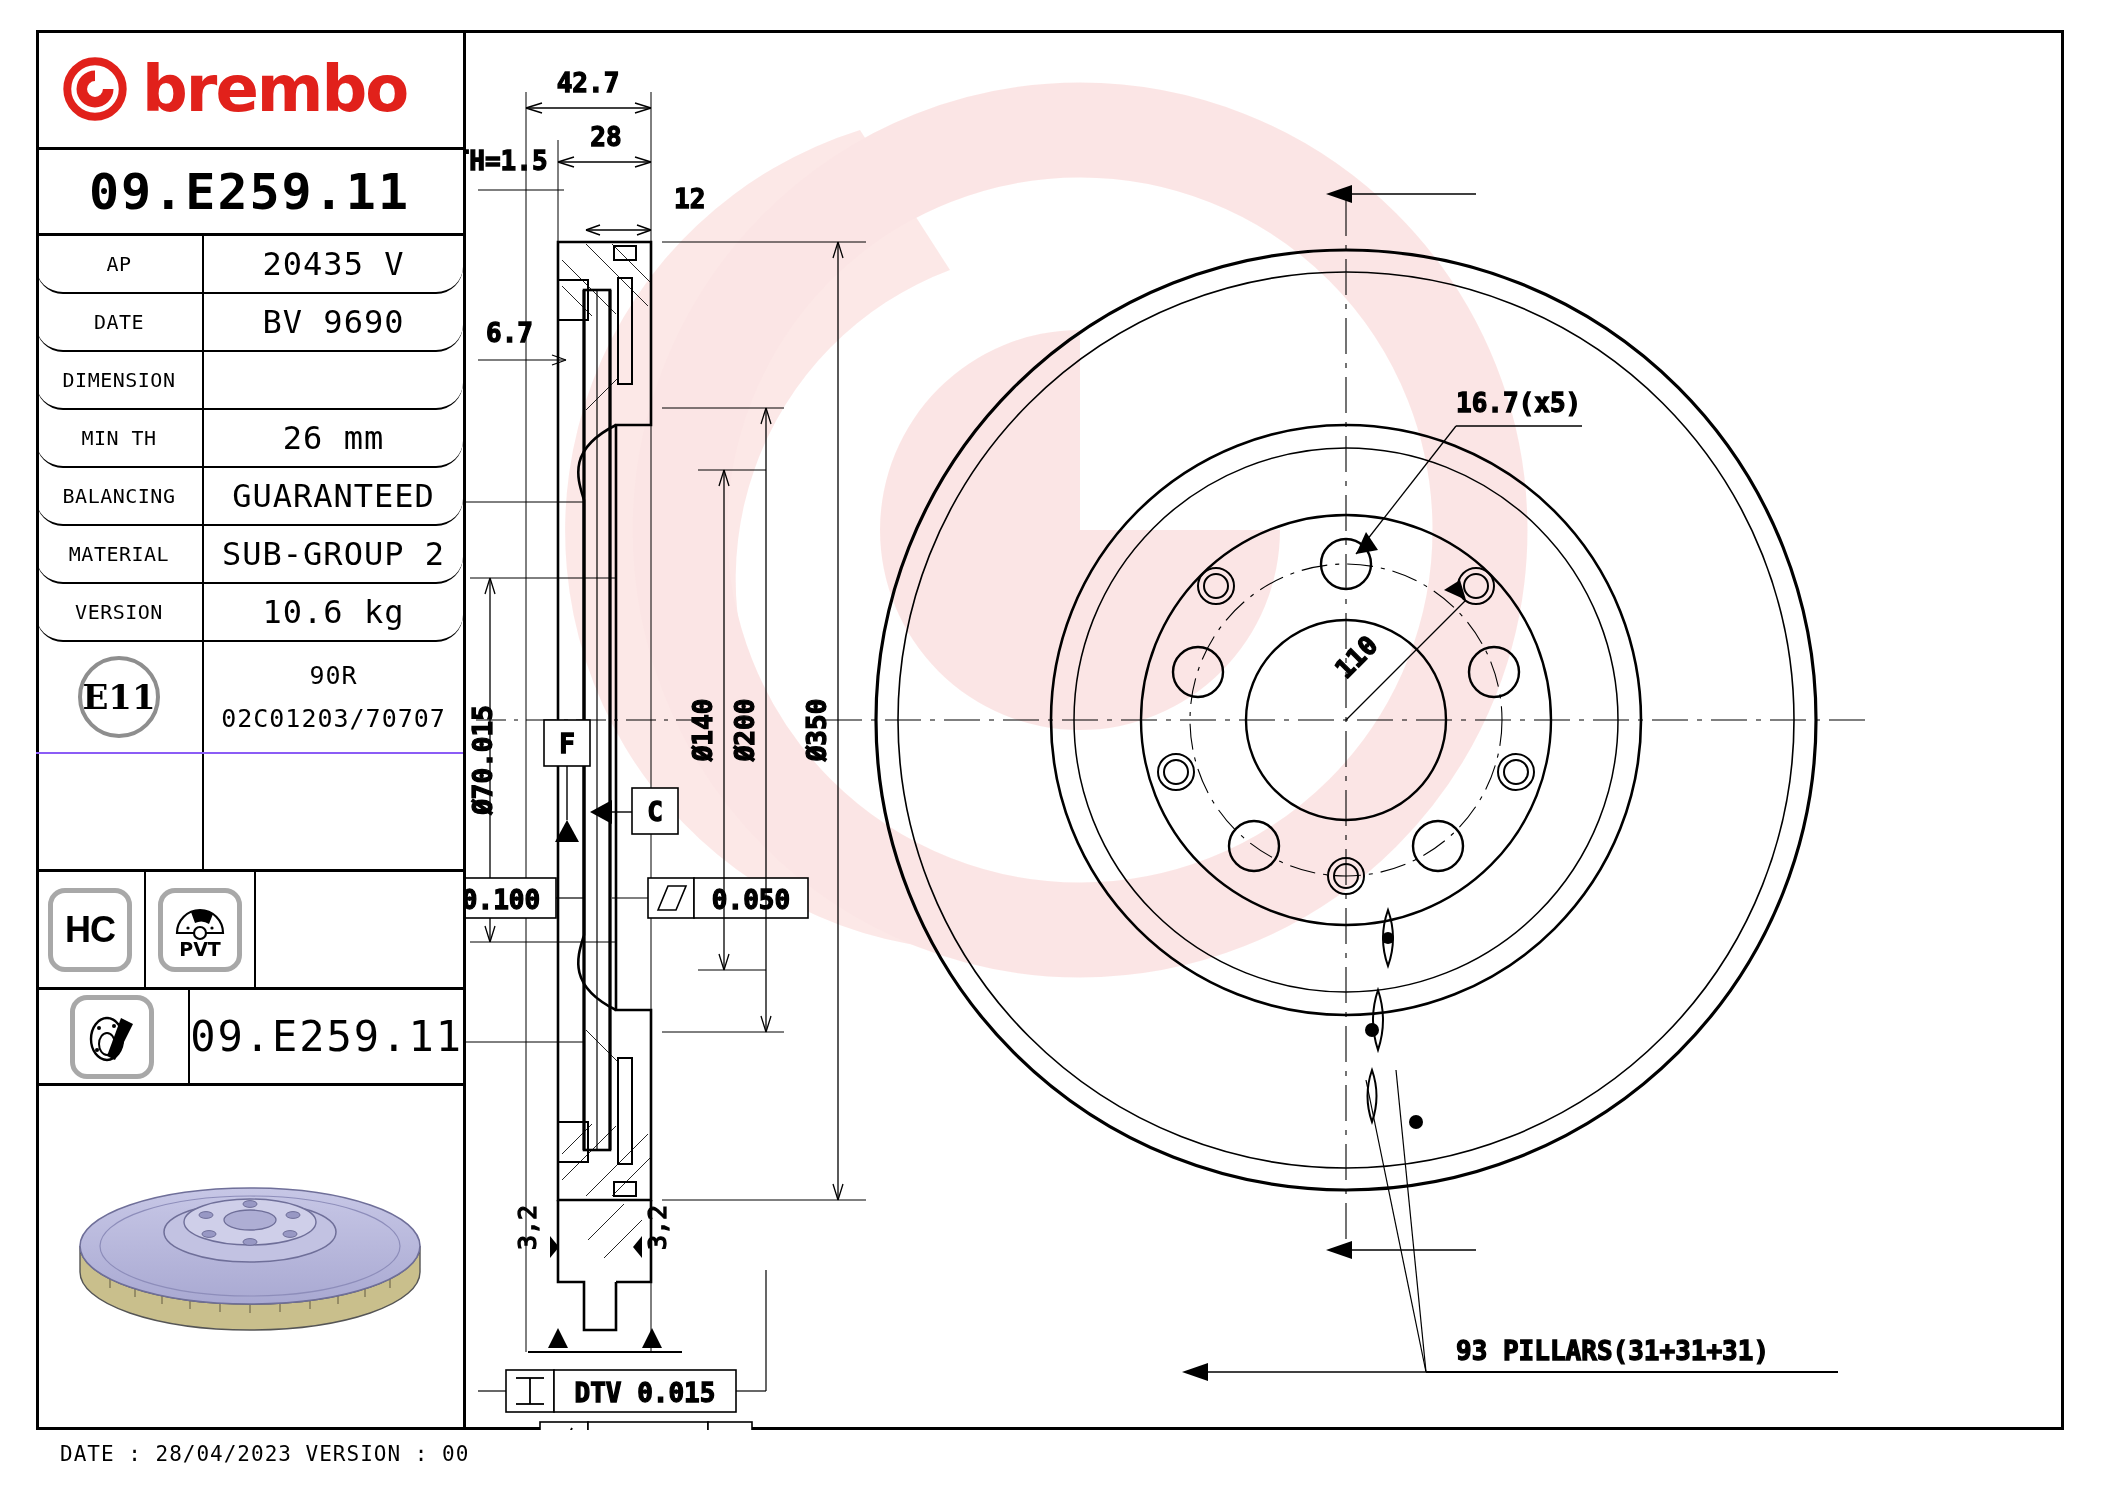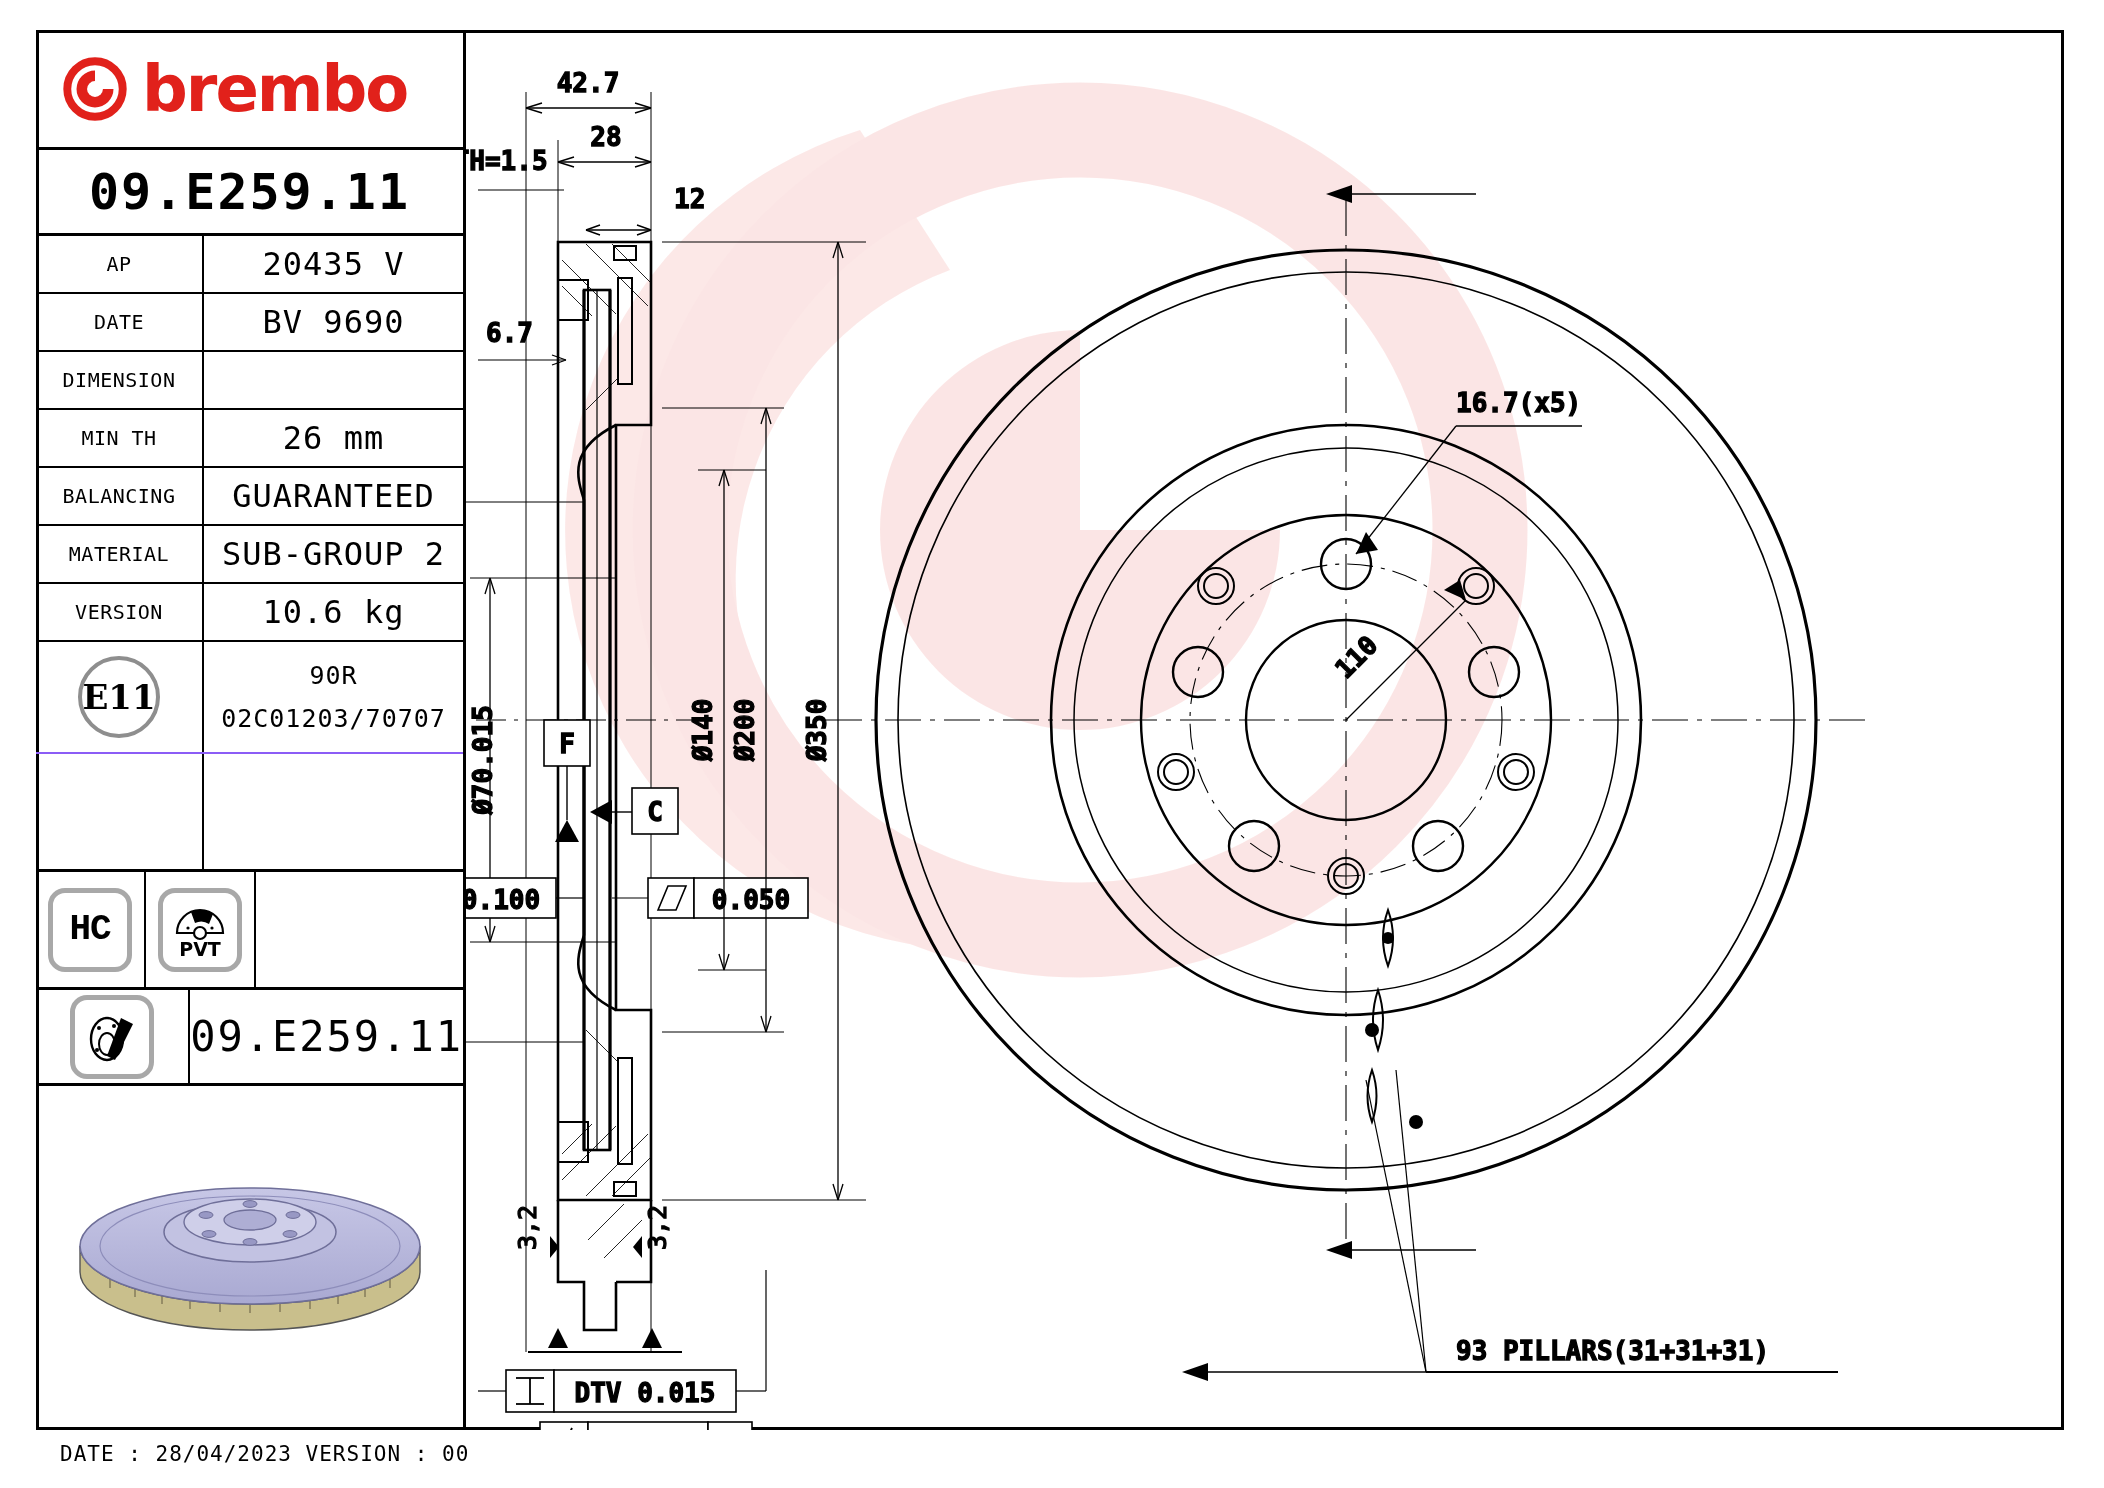--- a/index.html
+++ b/index.html
@@ -14,21 +14,21 @@
     opacity:.11;pointer-events:none;}
 
   
   #frame{position:absolute;left:36px;top:30px;width:2028px;height:1400px;
     border:3px solid #000;box-sizing:border-box;}
 
   
   #panel{position:absolute;left:36px;top:30px;width:430px;height:1400px;
     border-right:3px solid #000;box-sizing:border-box;}
 
-  .prow{display:flex;align-items:stretch;border-bottom:2px solid #000;box-sizing:border-box;}
+  .prow{display:flex;align-items:stretch;border-bottom:2px solid #000;box-sizing:border-box;border-radius:27px;}
   .pcell-l{width:168px;border-right:2px solid #000;display:flex;align-items:center;
       justify-content:center;font-size:20px;letter-spacing:.5px;box-sizing:border-box;}
   .pcell-r{flex:1;display:flex;align-items:center;justify-content:center;
       font-size:32px;letter-spacing:1px;box-sizing:border-box;text-align:center;}
 
   #logo-row{height:120px;border-bottom:3px solid #000;display:flex;align-items:center;
     justify-content:flex-start;padding-left:26px;box-sizing:border-box;}
   #brand-text{font-family:"DejaVu Sans","Liberation Sans",sans-serif;font-weight:bold;
     font-size:64px;color:#e1211b;letter-spacing:-2px;margin-left:14px;line-height:1;}
 
@@ -48,21 +48,21 @@
   #blank-row{height:118px;border-bottom:3px solid #000;display:flex;box-sizing:border-box;}
   #blank-row .bl{width:168px;border-right:2px solid #000;box-sizing:border-box;}
   #blank-row .br{flex:1;}
 
   #icons-row{height:118px;border-bottom:3px solid #000;display:flex;box-sizing:border-box;}
   .icbox{width:110px;border-right:2px solid #000;display:flex;align-items:center;
     justify-content:center;box-sizing:border-box;}
   .icbox:last-child{border-right:none;flex:1;}
   .badge-sq{width:74px;height:74px;border:5px solid #a8a8a8;border-radius:17px;
     display:flex;align-items:center;justify-content:center;background:#fff;}
-  #hc-text{font-family:Liberation Mono, monospace;font-weight:bold;
+  #hc-text{font-family:Liberation Sans, sans-serif;font-weight:bold;
     font-size:36px;letter-spacing:-1px;}
 
   #part-row{height:96px;border-bottom:3px solid #000;display:flex;box-sizing:border-box;}
   #part-row .pl{width:168px;border-right:2px solid #000;display:flex;align-items:center;
     justify-content:center;box-sizing:border-box;}
   #part-row .pr{flex:1;display:flex;align-items:center;justify-content:center;
     font-size:42px;letter-spacing:2px;}
 
   #photo-row{height:300px;display:flex;align-items:center;justify-content:center;
     box-sizing:border-box;}

